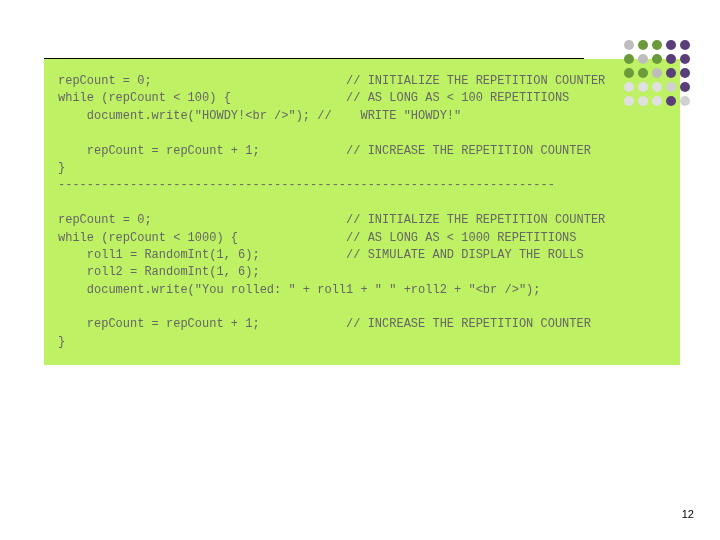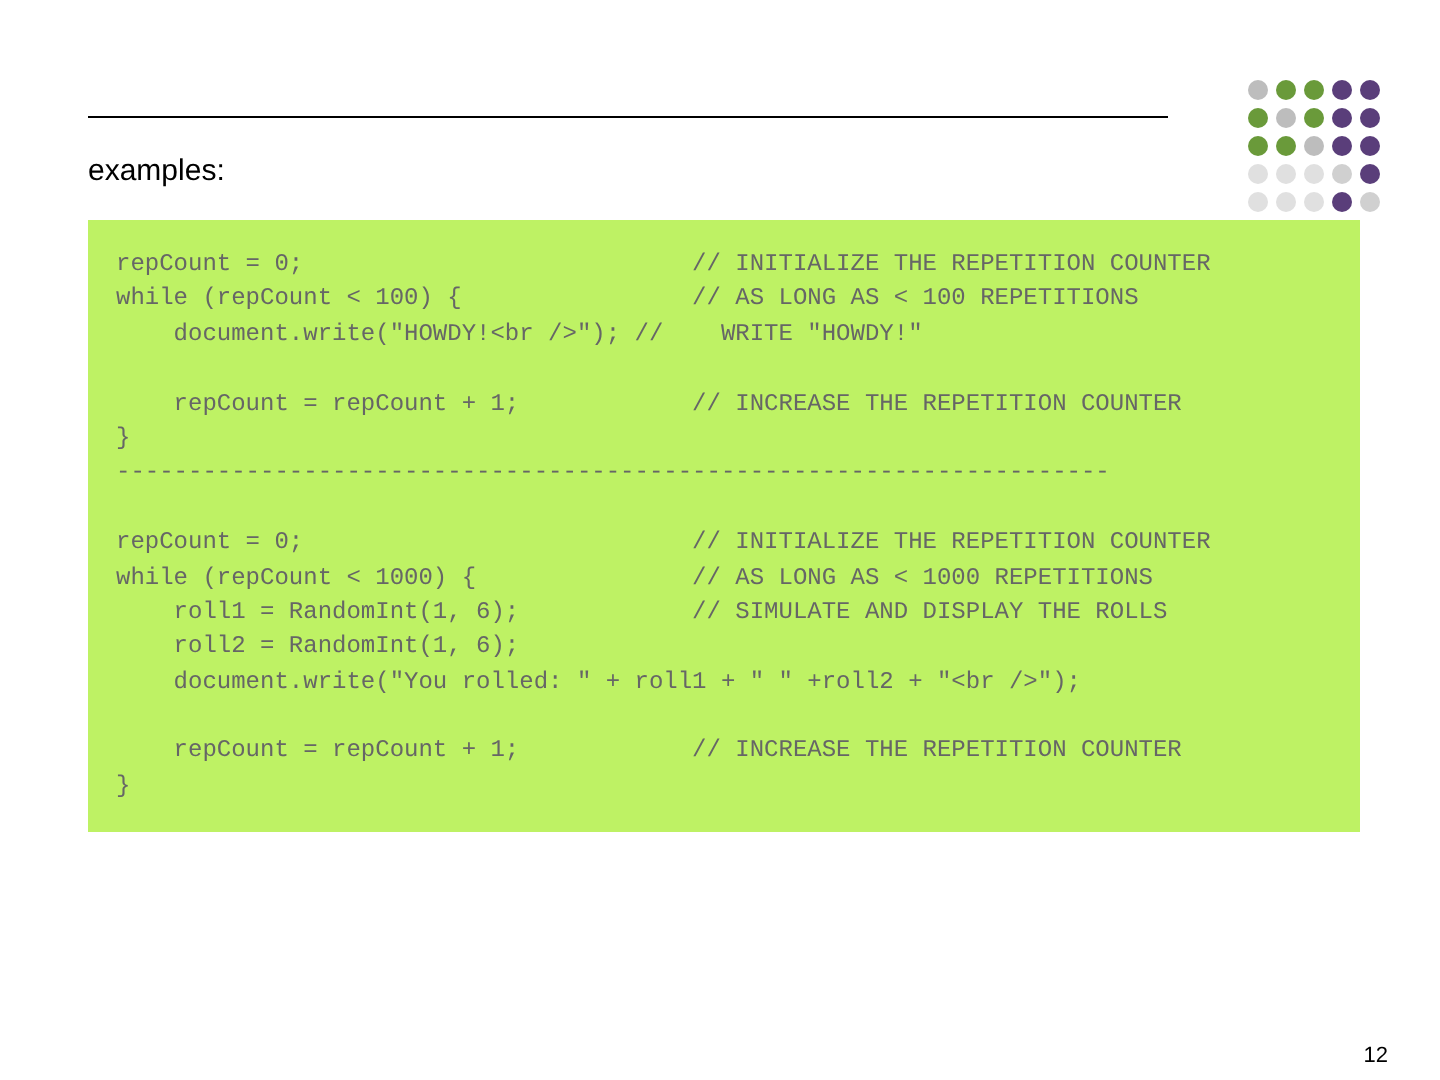--- a/index.html
+++ b/index.html
@@ -39,21 +39,21 @@
     padding: 14px 14px 14px 14px;
     font-family: "Courier New", Courier, monospace;
     font-size: 12px;
     line-height: 1.45;
     color: #666;
     white-space: pre;
     overflow: hidden;
   }
   .pagenum {
     position: absolute;
-    bottom: 6px;
+    bottom: 20px;
     right: 26px;
     font-size: 11px;
     color: #000;
   }
   
   .deco {
     position: absolute;
     top: 40px;
     right: 28px;
     display: grid;
@@ -95,21 +95,20 @@
       <span style="background: rgb(90, 62, 122);"></span>
       <span style="background: rgb(224, 224, 224);"></span>
       <span style="background: rgb(224, 224, 224);"></span>
       <span style="background: rgb(224, 224, 224);"></span>
       <span style="background: rgb(90, 62, 122);"></span>
       <span style="background: rgb(208, 208, 208);"></span>
     </div>
 
   <hr class="title-rule">
 
-  <div class="subheading">examples:</div>
 
   <div class="codebox">repCount = 0;                           // INITIALIZE THE REPETITION COUNTER
 while (repCount &lt; 100) {                // AS LONG AS &lt; 100 REPETITIONS
     document.write("HOWDY!&lt;br /&gt;"); //    WRITE "HOWDY!"
 
     repCount = repCount + 1;            // INCREASE THE REPETITION COUNTER
 }
 ---------------------------------------------------------------------
 
 repCount = 0;                           // INITIALIZE THE REPETITION COUNTER

